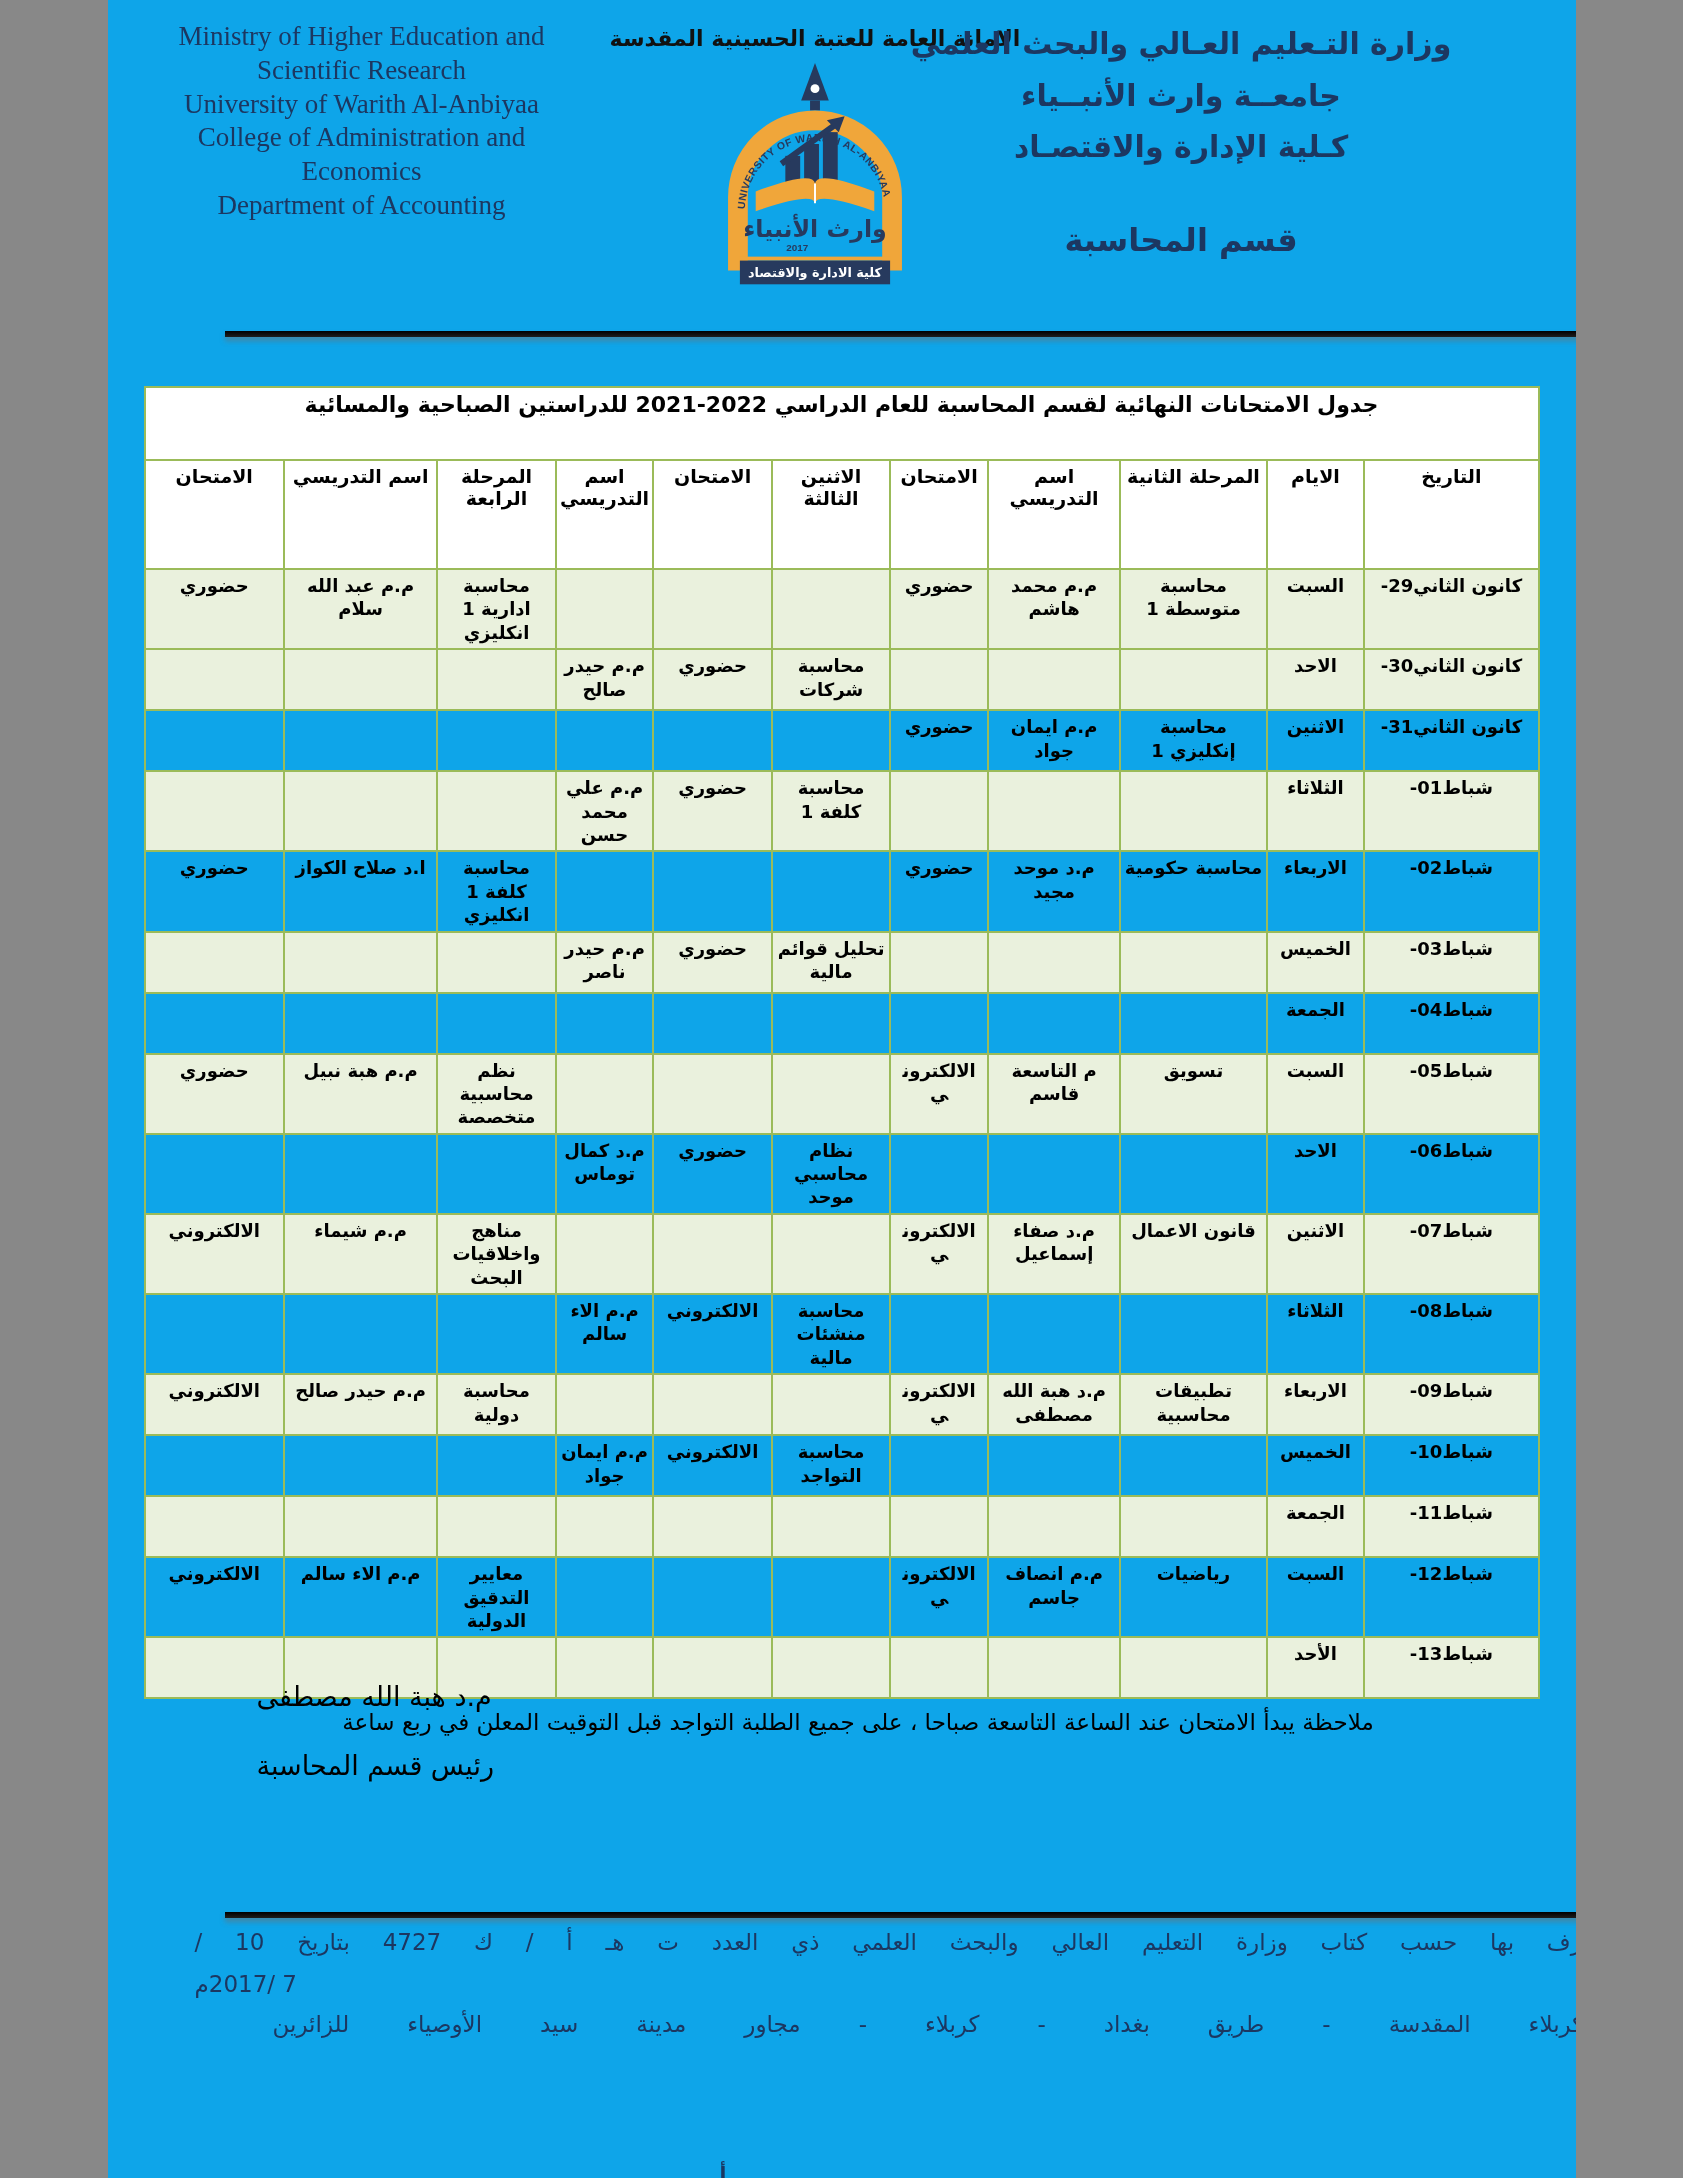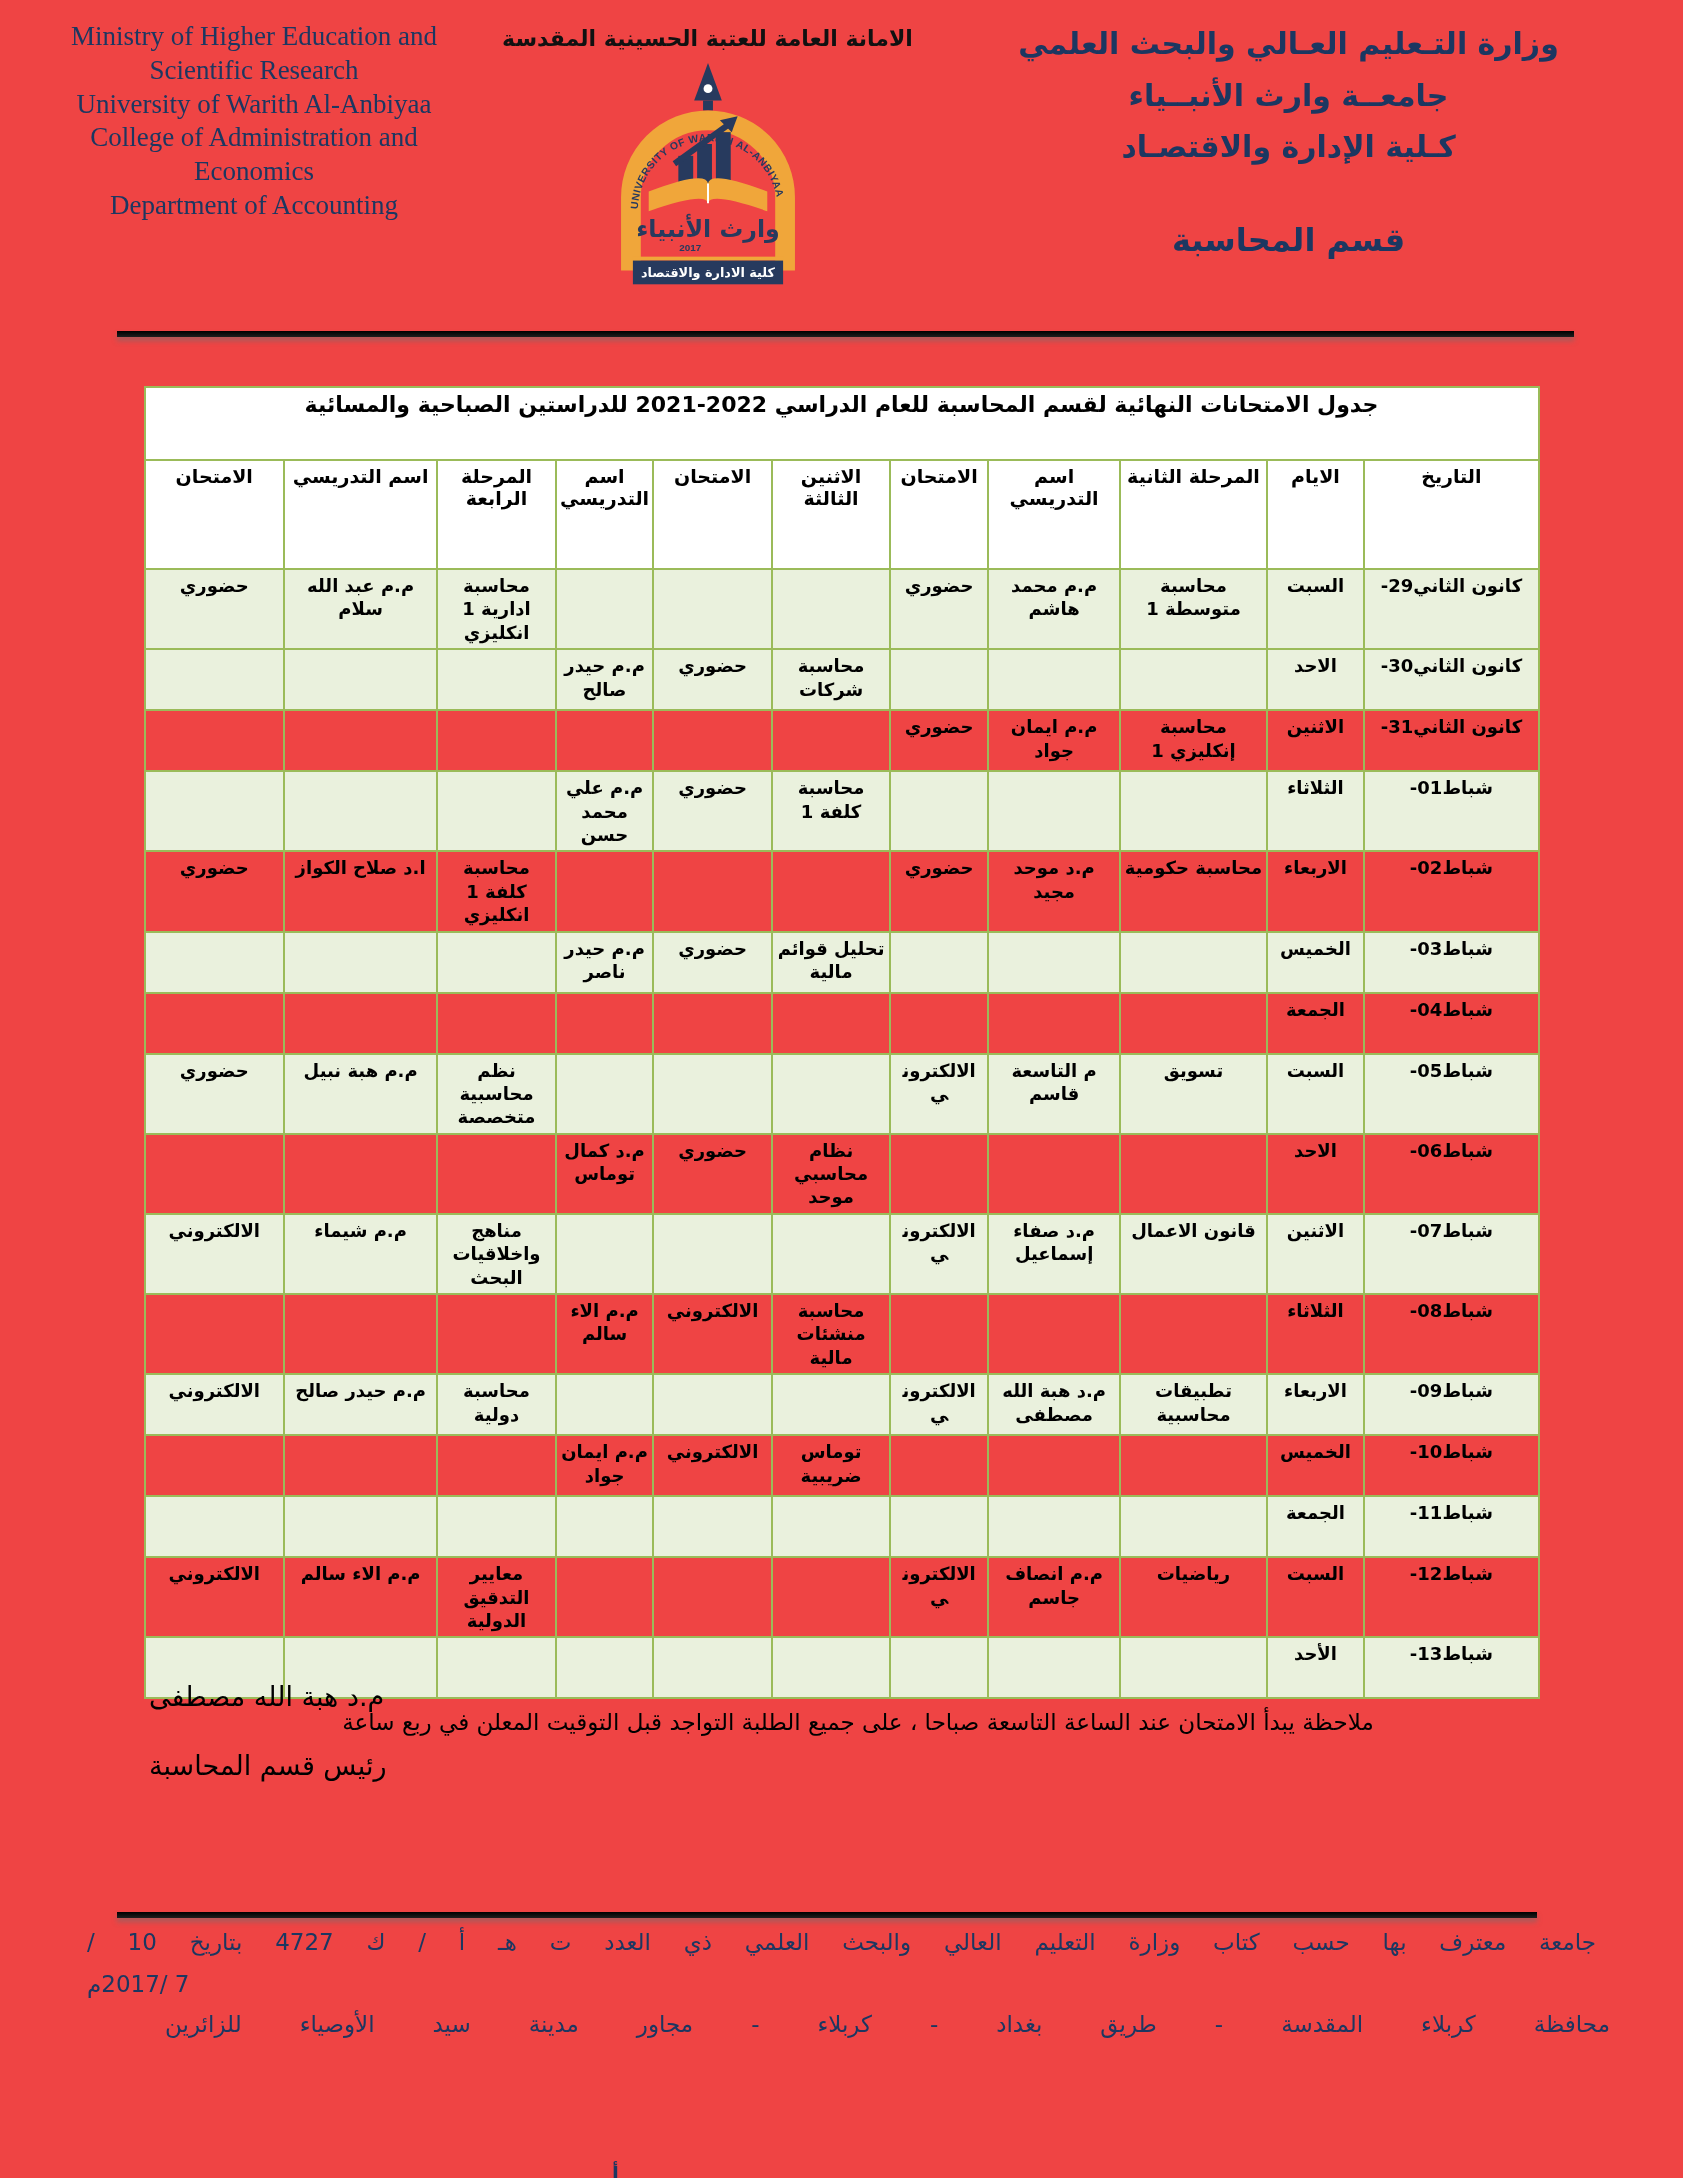--- a/index.html
+++ b/index.html
@@ -1,17 +1,17 @@
 <!DOCTYPE html>
 <html lang="ar"><head>
 <meta charset="utf-8">
 <style>
   html,body{margin:0;padding:0;background:#888;}
   .page{
-    position:relative;width:1683px;height:2178px;background:#ef4444;
+    position:relative;width:1468px;height:2178px;background:#0ea5e9;
     margin:0 auto;overflow:hidden;
     font-family:"DejaVu Sans",sans-serif;color:#000;
   }
   
   .head-en{
     position:absolute;left:61px;top:20px;width:386px;
     text-align:center;color:#1c3761;
     font-family:"Liberation Serif",serif;
     font-size:27px;line-height:1.25;font-weight:400;
   }
@@ -339,21 +339,21 @@
             <td>محاسبة دولية</td>
             <td>م.م حيدر صالح</td>
             <td>الالكتروني</td>
           </tr>
           <tr>
             <td>شباط10-</td>
             <td>الخميس</td>
             <td></td>
             <td></td>
             <td></td>
-            <td>توماس ضريبية</td>
+            <td>محاسبة التواجد</td>
             <td>الالكتروني</td>
             <td>م.م ايمان جواد</td>
             <td></td>
             <td></td>
             <td></td>
           </tr>
           <tr class="shaded">
             <td>شباط11-</td>
             <td>الجمعة</td>
             <td></td>

